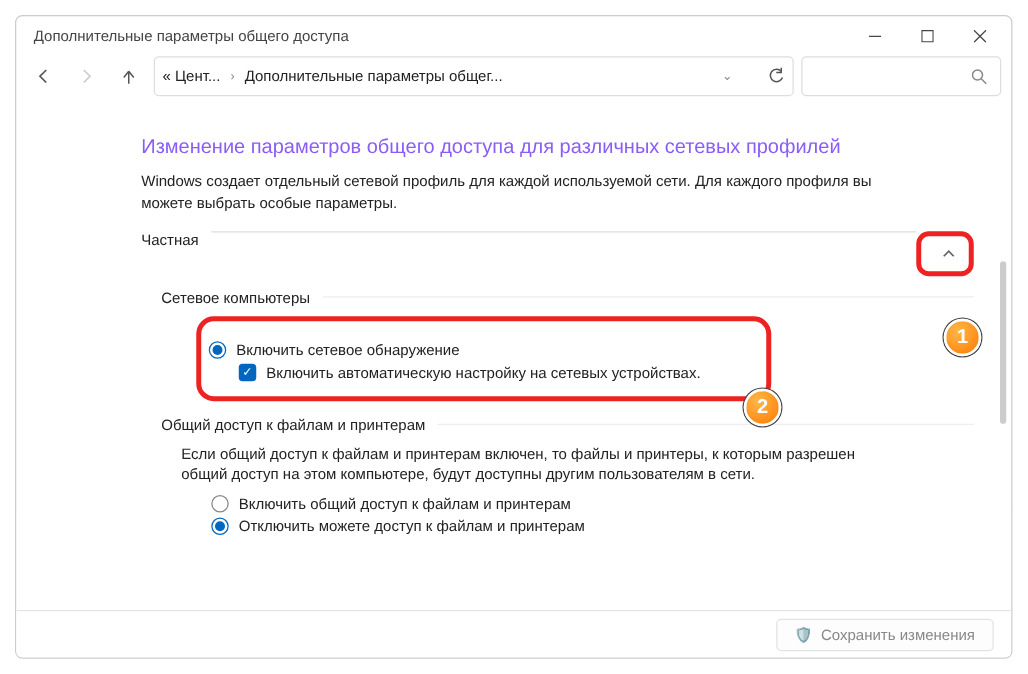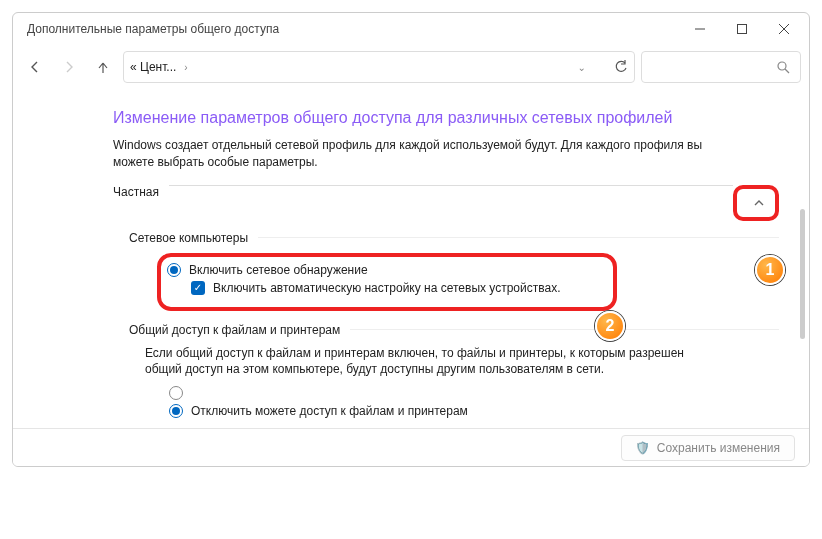--- a/index.html
+++ b/index.html
@@ -1,21 +1,21 @@
 <!DOCTYPE html>
 <html><head>
 <meta charset="utf-8">
 <style>
   * { box-sizing: border-box; font-family: "Segoe UI", Arial, sans-serif; }
   body { margin: 0; background: #fff; padding: 12px; }
-  .window { width: 798px; height: 455px; border: 1px solid #ccc; border-radius: 6px; background: #fff; position: relative; overflow: hidden; }
+  .window { width: 798px; height: 515px; border: 1px solid #ccc; border-radius: 6px; background: #fff; position: relative; overflow: hidden; }
   .titlebar { display: flex; align-items: center; justify-content: space-between; height: 32px; padding: 0 4px 0 14px; font-size: 12px; color: #444; }
   .titlebar .controls { display: flex; gap: 0; }
   .titlebar .controls .ctrl { width: 42px; height: 28px; display: flex; align-items: center; justify-content: center; color: #555; }
-  .navrow { display: flex; align-items: center; height: 44px; padding: 0 8px; gap: 6px; }
+  .navrow { display: flex; height: 44px; padding: 0 8px; gap: 6px; }
   .navbtn { width: 28px; height: 32px; display: flex; align-items: center; justify-content: center; color: #555; }
   .navbtn.disabled { color: #bbb; }
   .addressbar { flex: 1; display: flex; align-items: center; border: 1px solid #ddd; border-radius: 4px; height: 32px; padding: 0 6px; font-size: 12px; color: #333; gap: 8px; }
   .addressbar .chev { color: #888; font-size: 10px; }
   .addressbar .crumb { color: #222; white-space: nowrap; }
   .addressbar .spacer { flex: 1; }
   .searchbar { width: 160px; border: 1px solid #ddd; border-radius: 4px; height: 32px; display: flex; align-items: center; justify-content: flex-end; padding: 0 10px; }
   .searchbar .sicon { color: #888; font-size: 13px; }
   .content { position: relative; padding: 14px 30px 0 100px; height: 400px; overflow: hidden; }
   .scrollbar { position: absolute; right: 4px; top: 0; width: 6px; height: 100%; }
@@ -30,21 +30,21 @@
   .subhead { display: flex; align-items: center; margin-bottom: 8px; }
   .subhead .label { margin-right: 10px; }
   .subhead .line { flex: 1; border-top: 1px solid #eee; }
   .desc { margin-left: 16px; max-width: 540px; line-height: 1.4; margin-bottom: 8px; }
   .options { margin-left: 40px; }
   .radio-row, .check-row { display: flex; align-items: center; gap: 8px; font-size: 12px; margin: 4px 0; }
   .radio { width: 14px; height: 14px; border-radius: 50%; border: 1px solid #888; display: inline-flex; align-items: center; justify-content: center; background: #fff; }
   .radio.checked { border-color: #0067c0; }
   .radio.checked::after { content: ""; width: 8px; height: 8px; border-radius: 50%; background: #0067c0; }
   .checkbox { width: 14px; height: 14px; border-radius: 3px; background: #0067c0; display: inline-flex; align-items: center; justify-content: center; color: #fff; font-size: 10px; }
-  .highlight-box { border: 4px solid #e22; border-radius: 14px; padding: 2px 12px 6px 6px; margin: 2px 0 4px 28px; width: 460px; position: relative; }
+  .highlight-box { border: 4px solid #e22; border-radius: 14px; padding: 12px 12px 6px 6px; margin: 2px 0 4px 28px; width: 460px; position: relative; }
   .highlight-box .check-row { margin-left: 24px; }
   .expand-highlight { border: 4px solid #e22; border-radius: 10px; padding: 1px; }
   .badge { position: absolute; width: 30px; height: 30px; border-radius: 50%; background: radial-gradient(circle at 35% 30%, #ffb74a, #ff7a00); border: 2px solid #fff; box-shadow: 0 0 0 1px #444; display: flex; align-items: center; justify-content: center; font-weight: bold; color: #fff; font-size: 16px; }
   .badge1 { top: 166px; right: 24px; }
   .badge2 { top: 222px; right: 184px; }
   .footer { position: absolute; bottom: 0; left: 0; right: 0; height: 38px; border-top: 1px solid #e5e5e5; display: flex; align-items: center; justify-content: flex-end; gap: 10px; padding: 0 14px; background: #fff; }
   .footer .btn { height: 26px; padding: 0 14px; border: 1px solid #ccc; border-radius: 4px; background: #fdfdfd; font-size: 12px; display: flex; align-items: center; gap: 6px; }
   .footer .btn.save { color: #888; border-color: #e2e2e2; }
   .footer .btn.save .shield { font-size: 12px; }
   svg { display: block; }
@@ -88,20 +88,21 @@
         </svg>
       </div>
     <div class="navbtn">
         <svg width="14" height="14">
           <path d="M7 3 L3 8 M7 3 L11 8 M7 3 V13" fill="none" stroke="#555" stroke-width="1.2"></path>
         </svg>
       </div>
     <div class="addressbar">
       <span class="crumb">« Цент...</span>
       <span class="chev">›</span>
+      <span class="crumb">Дополнительные параметры общег...</span>
       <span class="spacer"></span>
       <span class="chev">⌄</span>
       <span style="width:12px"></span>
       <span>
           <svg width="14" height="14">
             <path d="M11 3 A5 5 0 1 0 12 8" fill="none" stroke="#555" stroke-width="1.2"></path>
             <path d="M11 0 V4 H7" fill="none" stroke="#555" stroke-width="1.2"></path>
           </svg>
         </span>
     </div>
@@ -114,21 +115,21 @@
         </span>
     </div>
   </div>
 
   <div class="content">
     <div class="scrollbar">
         <div class="scrollthumb"></div>
       </div>
 
     <h2 class="heading">Изменение параметров общего доступа для различных сетевых профилей</h2>
-    <div class="subtext">Windows создает отдельный сетевой профиль для каждой используемой будут. Для каждого профиля вы можете выбрать особые параметры.</div>
+    <div class="subtext">Windows создает отдельный сетевой профиль для каждой используемой сети. Для каждого профиля вы можете выбрать особые параметры.</div>
 
     <div class="section-header">
       <span class="label">Частная</span>
       <span class="line"></span>
       <span class="expand-highlight">
         <span class="expand">
             <svg width="12" height="12">
               <path d="M2 8 L6 4 L10 8" fill="none" stroke="#666" stroke-width="1.4"></path>
             </svg>
           </span>
@@ -158,20 +159,21 @@
 
     <div class="subsection" style="margin-top:12px">
       <div class="subhead">
         <span class="label">Общий доступ к файлам и принтерам</span>
         <span class="line"></span>
       </div>
       <div class="desc">Если общий доступ к файлам и принтерам включен, то файлы и принтеры, к которым разрешен общий доступ на этом компьютере, будут доступны другим пользователям в сети.</div>
       <div class="options">
         <div class="radio-row">
           <span class="radio"></span>
+          <span>Включить общий доступ к файлам и принтерам</span>
         </div>
         <div class="radio-row">
           <span class="radio checked"></span>
           <span>Отключить можете доступ к файлам и принтерам</span>
         </div>
       </div>
     </div>
 
     <div class="badge badge1">1</div>
     <div class="badge badge2">2</div>

